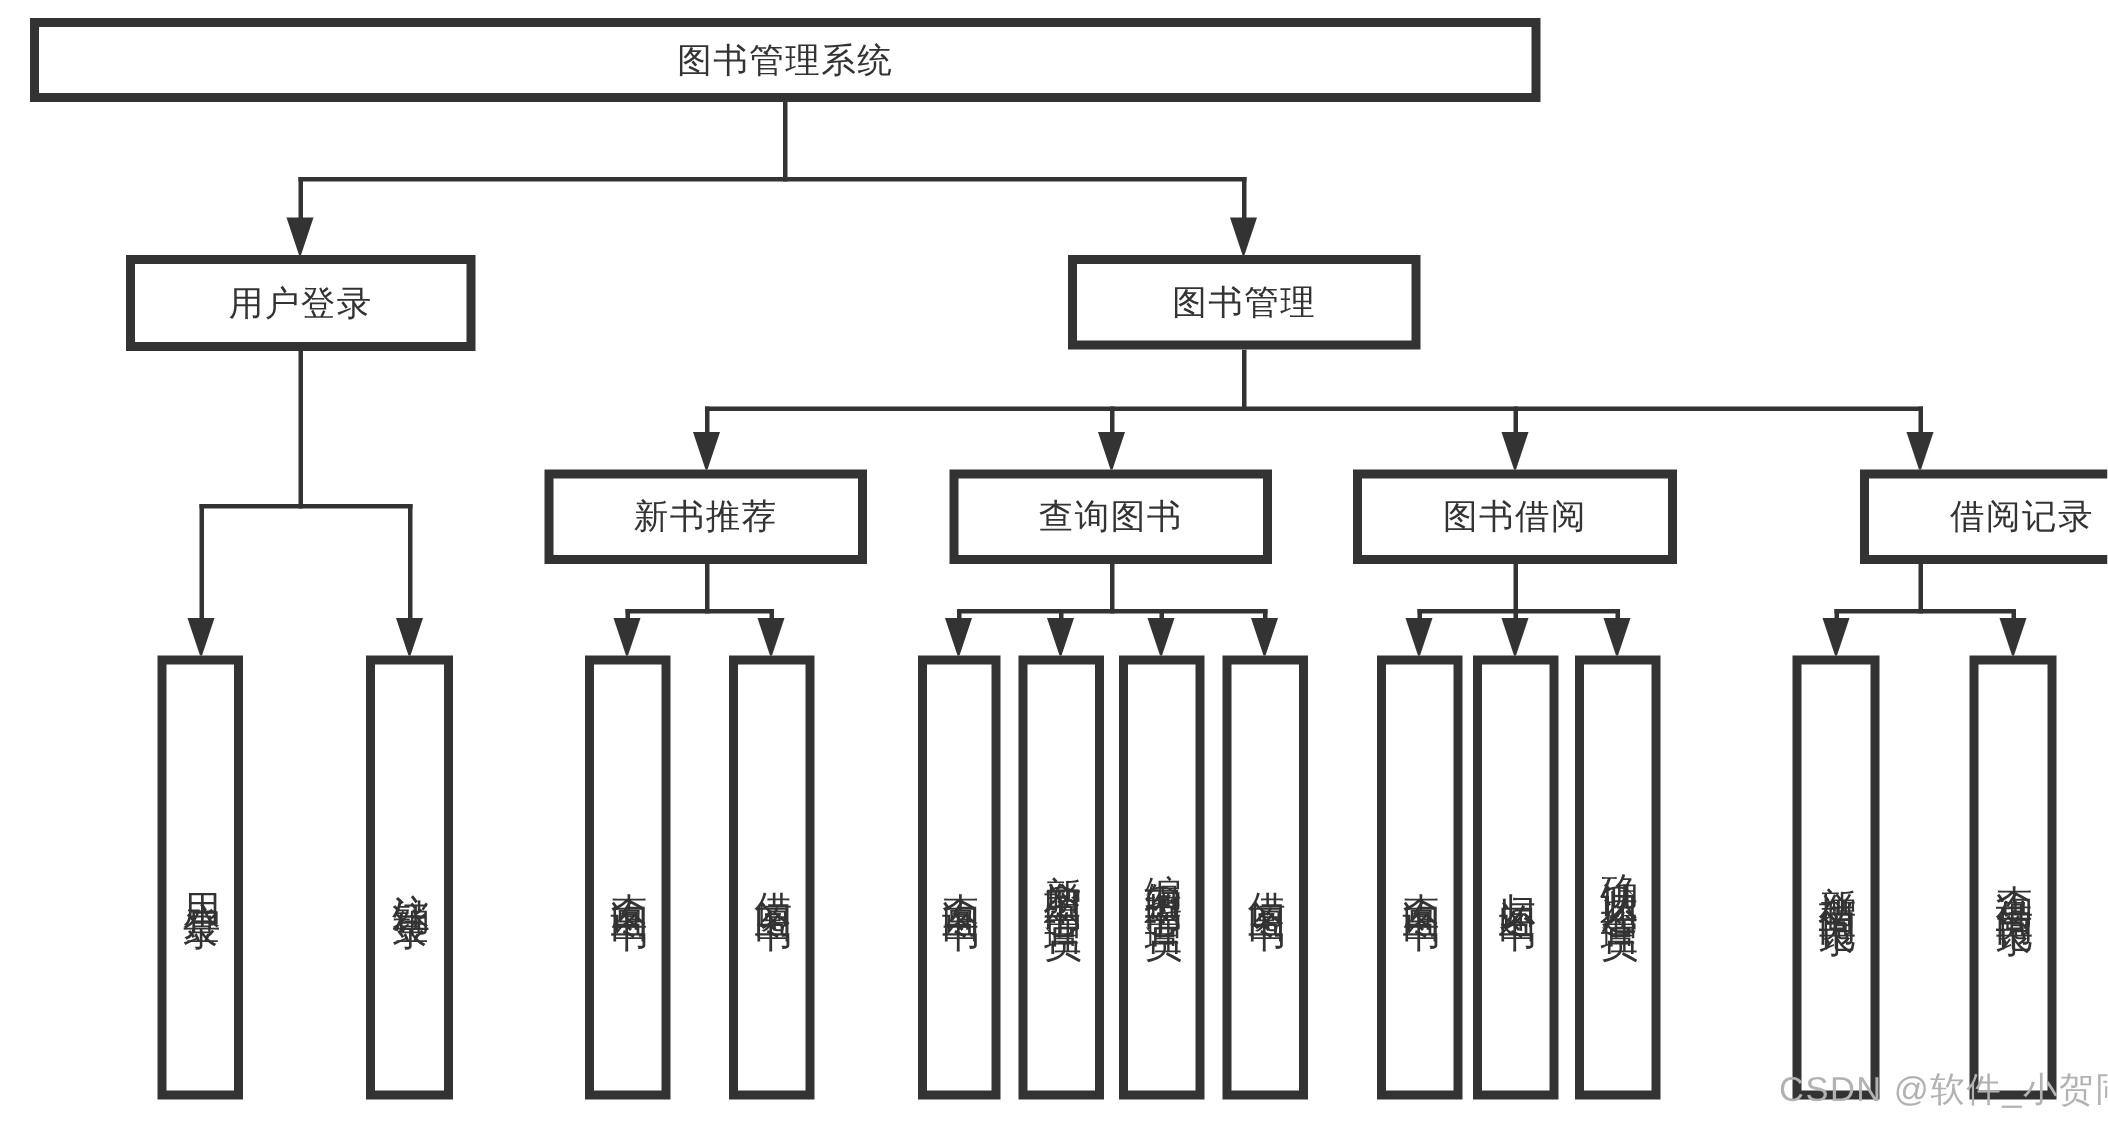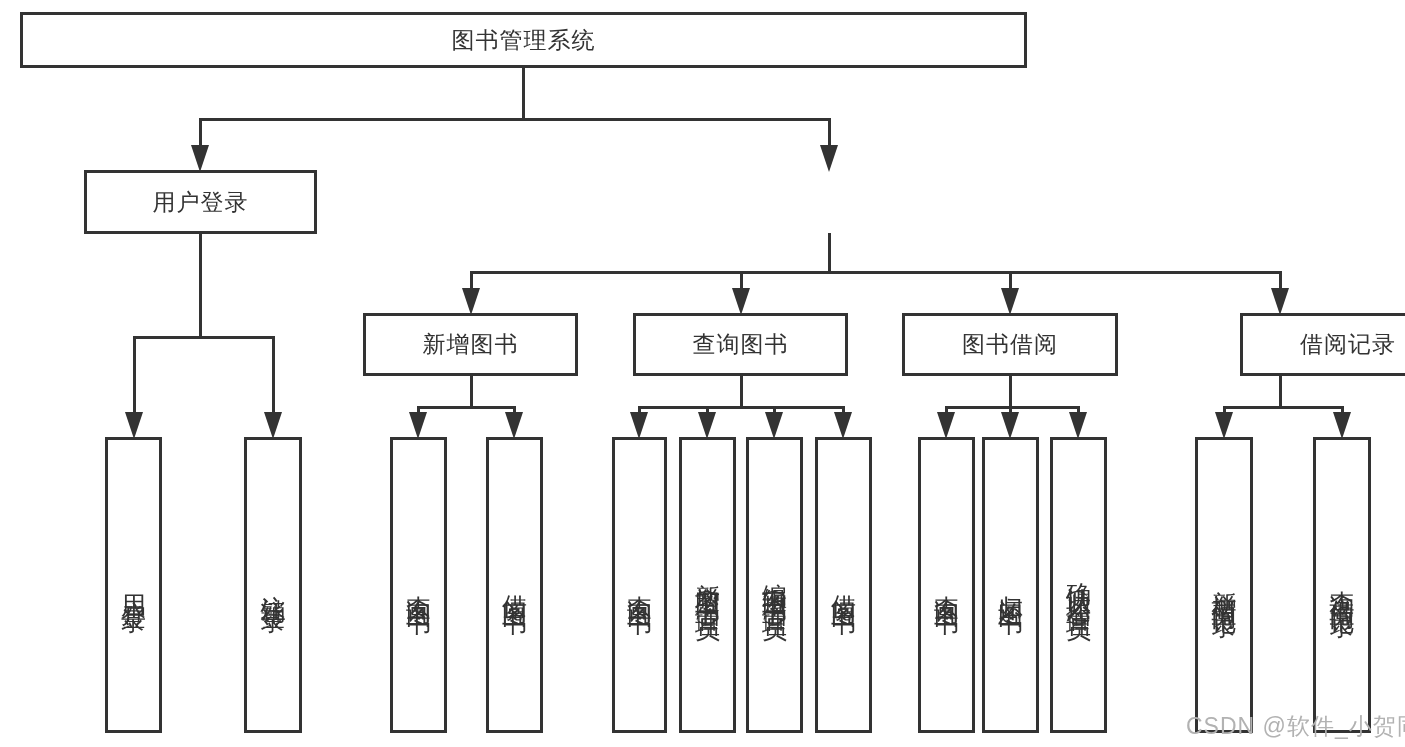--- a/index.html
+++ b/index.html
@@ -12,21 +12,21 @@
     width: 1405px;
     height: 747px;
     background: #ffffff;
     font-family: "Liberation Sans", "DejaVu Sans", sans-serif;
     overflow: hidden;
   }
   .node {
     position: absolute;
     box-sizing: border-box;
     background: #ffffff;
-    border: 3px solid #a16207;
+    border: 6px solid #a16207;
     display: flex;
     align-items: center;
     justify-content: center;
     z-index: 2;
   }
   .node .lbl {
     color: #333333;
     white-space: nowrap;
   }
   .node.h .lbl {
@@ -119,22 +119,25 @@
     <div class="edge-line" style="left: 1222.5px; top: 406px; width: 3px; height: 21px; background: rgb(51, 51, 51);"></div>
     <div class="arrowhead" style="left: 1215px; top: 412px; border-top-color: rgb(51, 51, 51);"></div>
     <div class="edge-line" style="left: 1340.5px; top: 406px; width: 3px; height: 21px; background: rgb(51, 51, 51);"></div>
     <div class="arrowhead" style="left: 1333px; top: 412px; border-top-color: rgb(51, 51, 51);"></div>
     <div class="node h" style="left: 20px; top: 12px; width: 1007px; height: 56px; border-color: rgb(51, 51, 51); background: rgb(255, 255, 255);">
       <span class="lbl" style="color: rgb(51, 51, 51);">图书管理系统</span>
     </div>
     <div class="node h" style="left: 84px; top: 170px; width: 233px; height: 64px; border-color: rgb(51, 51, 51); background: rgb(255, 255, 255);">
       <span class="lbl" style="color: rgb(51, 51, 51);">用户登录</span>
     </div>
+    <div class="node h" style="left: 712px; top: 170px; width: 235px; height: 63px; border-color: rgb(51, 51, 51); background: rgb(255, 255, 255);">
+      <span class="lbl" style="color: rgb(51, 51, 51);">图书管理</span>
+    </div>
     <div class="node h" style="left: 363px; top: 313px; width: 215px; height: 63px; border-color: rgb(51, 51, 51); background: rgb(255, 255, 255);">
-      <span class="lbl" style="color: rgb(51, 51, 51);">新增图书</span>
+      <span class="lbl" style="color: rgb(51, 51, 51);">新书推荐</span>
     </div>
     <div class="node h" style="left: 633px; top: 313px; width: 215px; height: 63px; border-color: rgb(51, 51, 51); background: rgb(255, 255, 255);">
       <span class="lbl" style="color: rgb(51, 51, 51);">查询图书</span>
     </div>
     <div class="node h" style="left: 902px; top: 313px; width: 216px; height: 63px; border-color: rgb(51, 51, 51); background: rgb(255, 255, 255);">
       <span class="lbl" style="color: rgb(51, 51, 51);">图书借阅</span>
     </div>
     <div class="node h" style="left: 1240px; top: 313px; width: 216px; height: 63px; border-color: rgb(51, 51, 51); background: rgb(255, 255, 255);">
       <span class="lbl" style="color: rgb(51, 51, 51);">借阅记录</span>
     </div>

